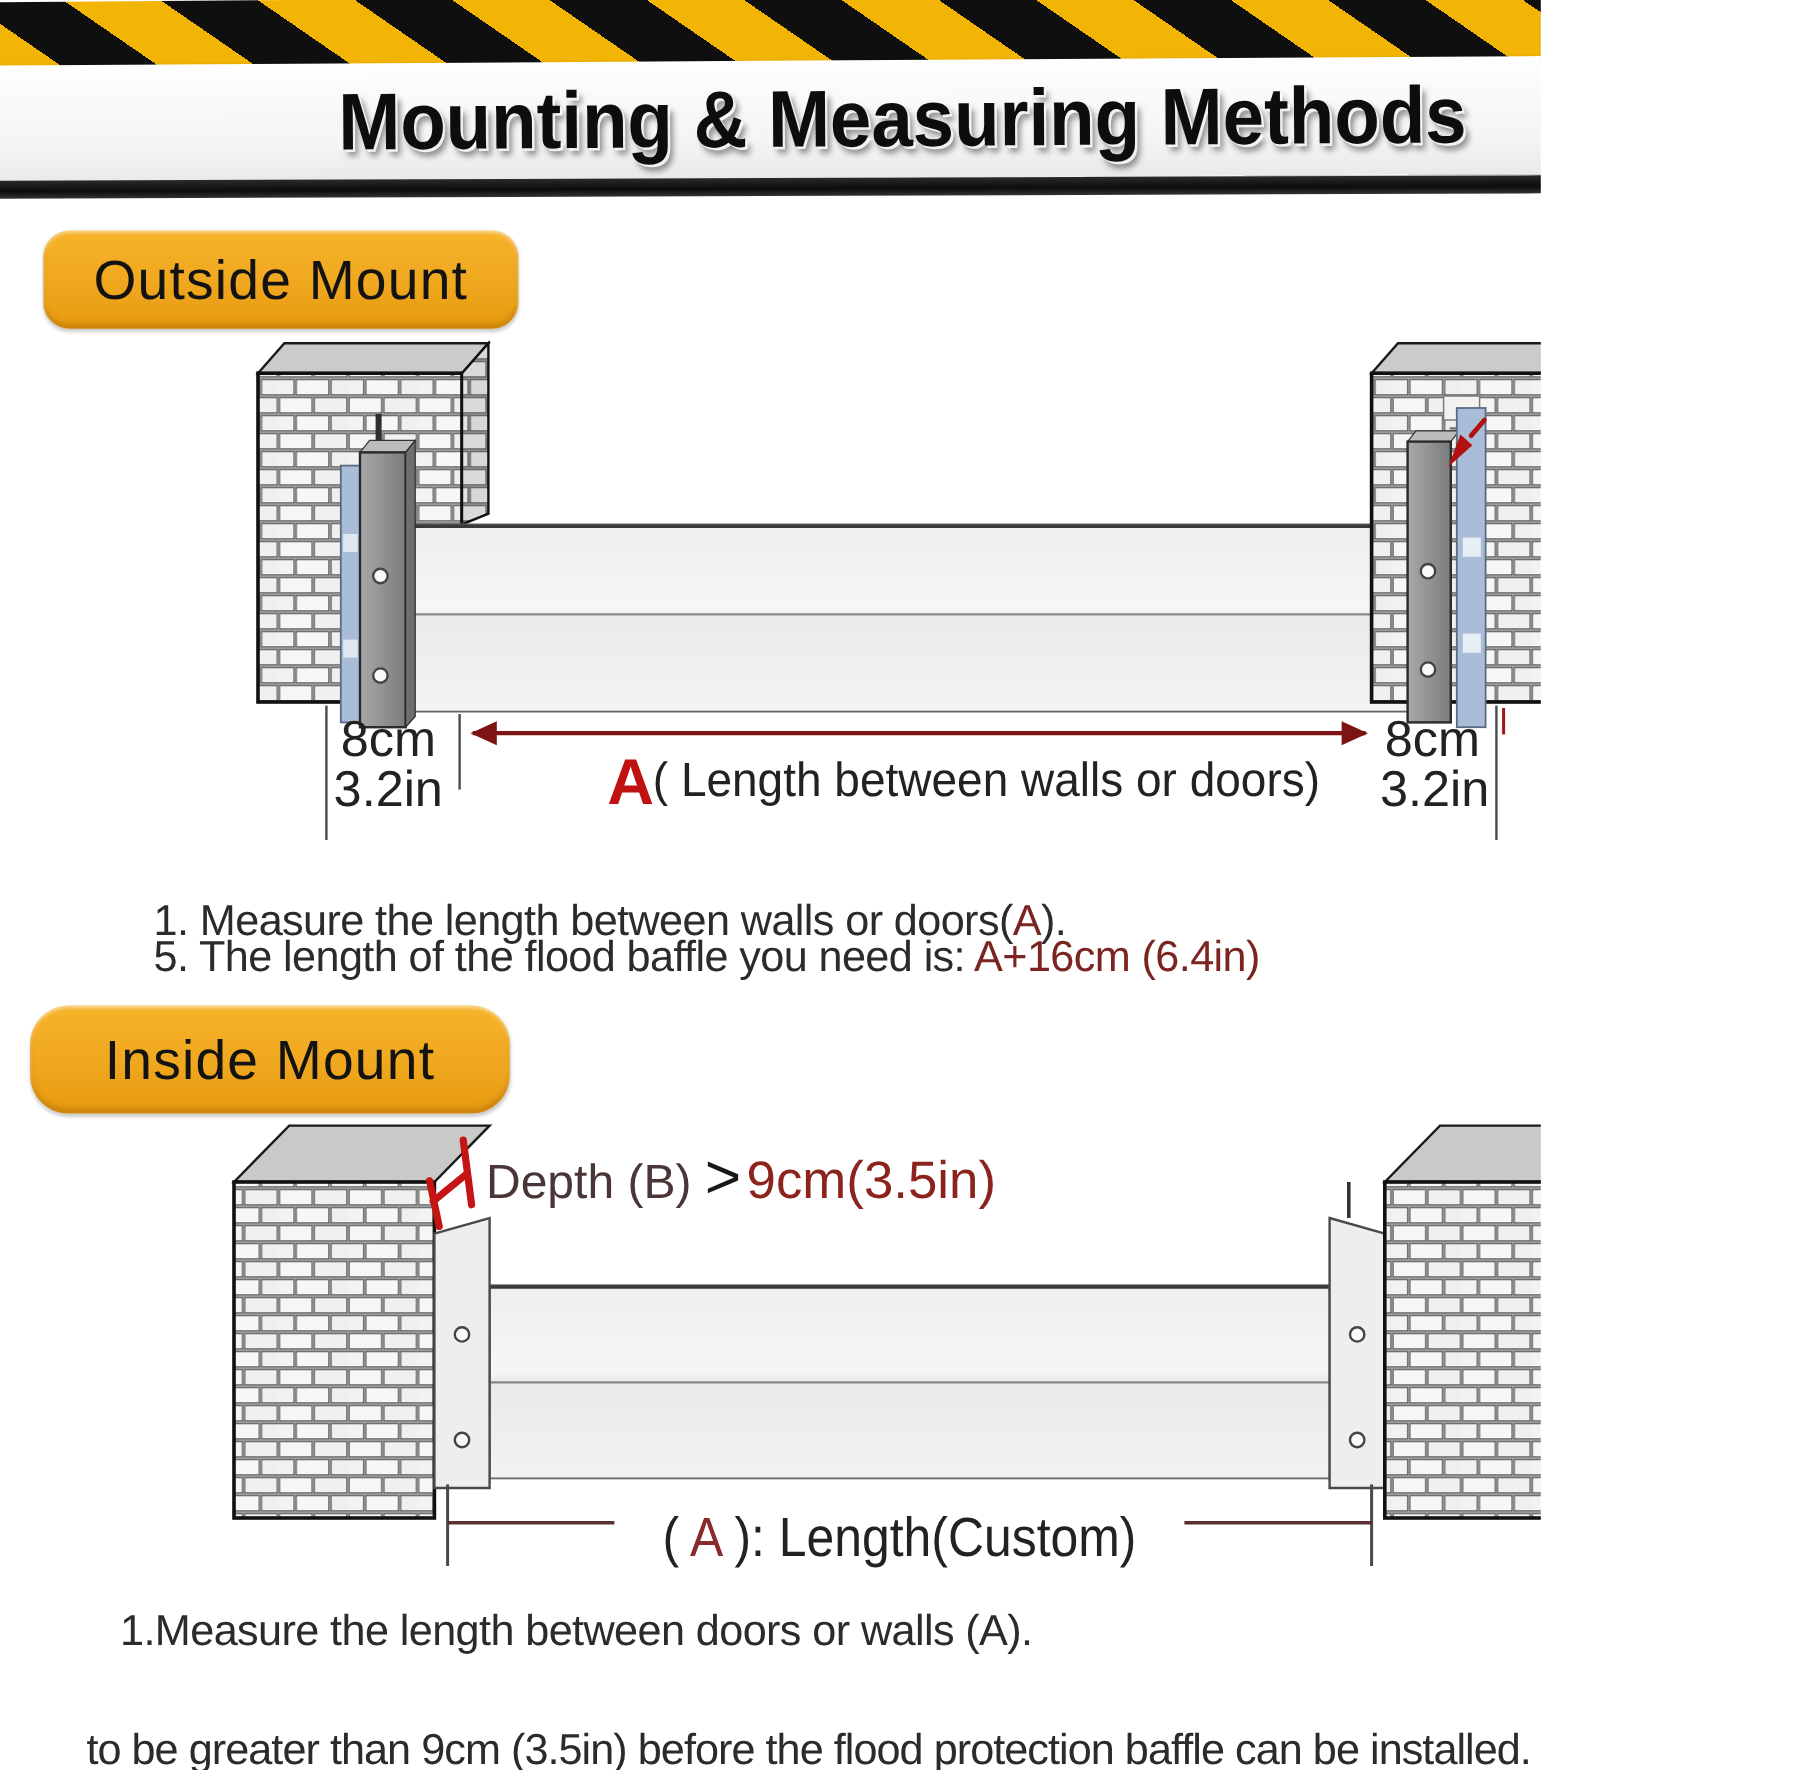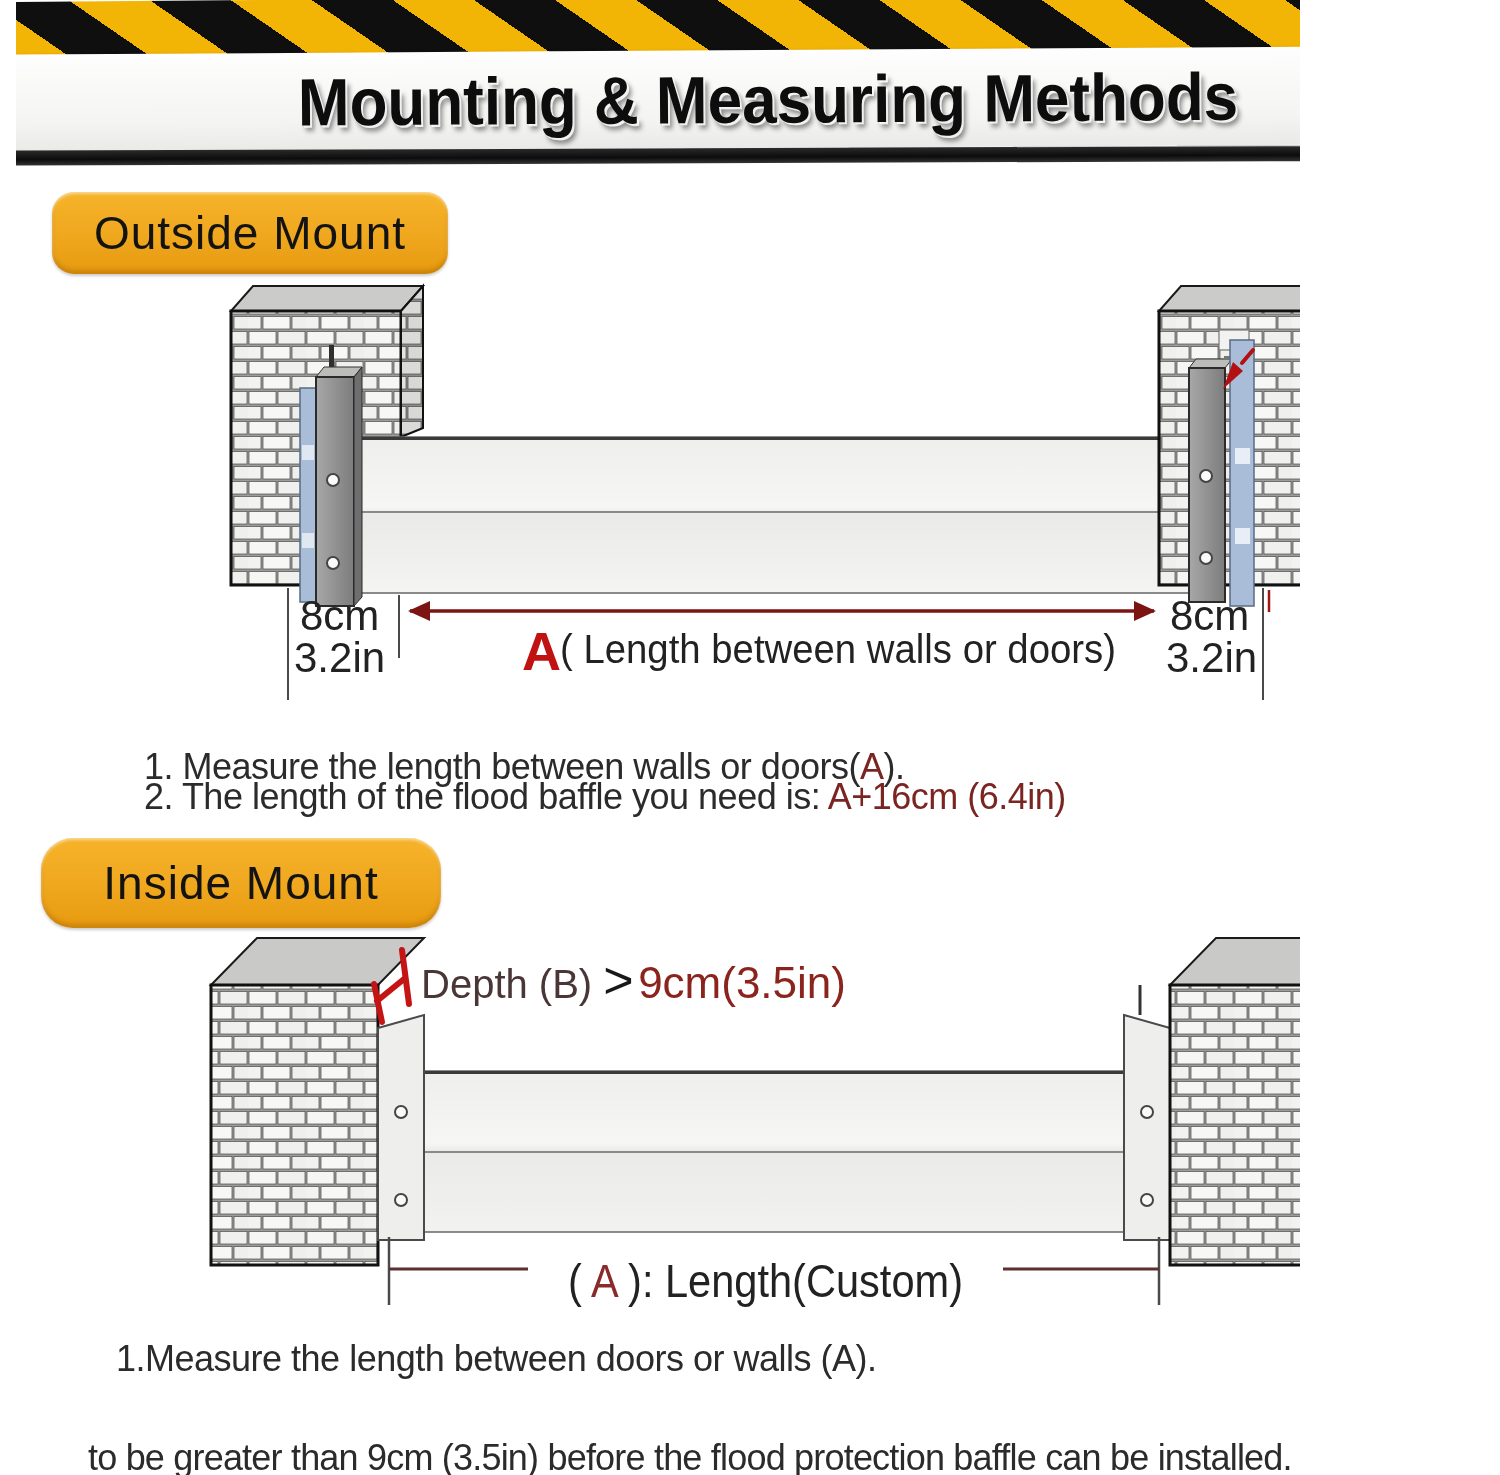--- a/index.html
+++ b/index.html
@@ -1,18 +1,18 @@
 <!DOCTYPE html>
 <html><head>
 <meta charset="utf-8">
 <style>
   html,body{margin:0;padding:0;background:#fff;}
   #canvas{
     position:relative;width:1284px;height:1475px;background:#ffffff;overflow:hidden;
-    font-family:"Liberation Sans", sans-serif;color:#262626;margin-left:16px;
+    font-family:"Liberation Sans", sans-serif;color:#262626;
   }
   
   .stripes{
     position:absolute;left:-20px;top:-4px;width:1545px;height:60px;
     background:repeating-linear-gradient(35deg,#f2b405 0 46px,#0f0f0f 46px 92px);
     transform:rotate(-0.45deg);
   }
   .sign{
     position:absolute;left:-8px;top:50px;width:1520px;height:98px;
     background:linear-gradient(180deg,#fefefe 0%,#f4f4f2 70%,#e9e9e7 100%);
@@ -161,21 +161,21 @@
       <text x="1150" y="672" font-size="42" fill="#222">3.2in</text>
       <text x="506" y="670" font-size="54" font-weight="bold" fill="#c11212">A</text>
       <text x="544" y="663" font-size="40" fill="#222" textLength="556" lengthAdjust="spacingAndGlyphs">( Length between walls or doors)</text>
     </g>
   </svg>
 
   <div class="note" style="left:128px;top:746px;">
     <span>1. Measure the length between walls or doors(</span><span class="darkred">A</span><span>).</span>
   </div>
   <div class="note" style="left:128px;top:776px;">
-    <span>2. The length of the flood baffle you need is: </span><span class="darkred">A+16cm (6.4in)</span>
+    <span>5. The length of the flood baffle you need is: </span><span class="darkred">A+16cm (6.4in)</span>
   </div>
 
   <div class="badge" id="badge-inside">
     <span>Inside Mount</span>
   </div>
 
   <svg class="diagram" id="diagram2" viewBox="0 930 1500 410">
     <defs>
       <pattern id="brick2" width="58" height="30" patternUnits="userSpaceOnUse">
         <rect width="58" height="30" fill="#9c9c9a"></rect>

